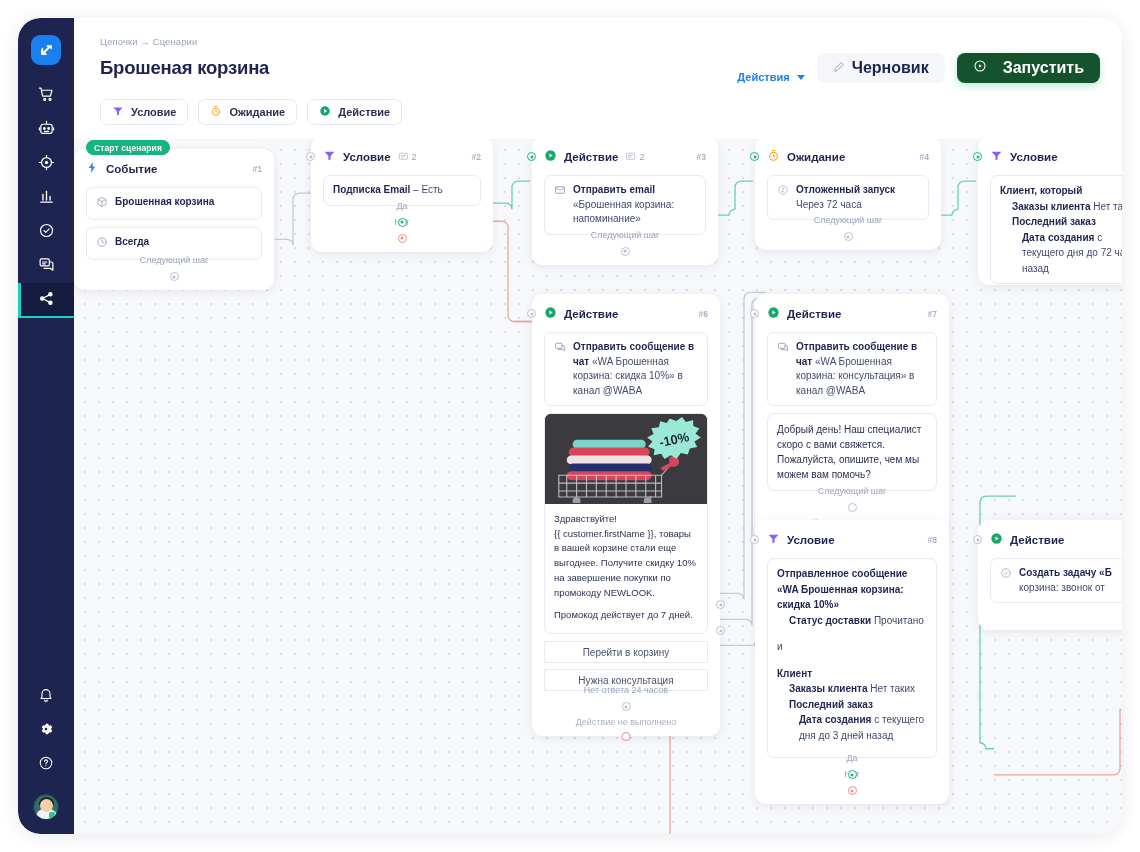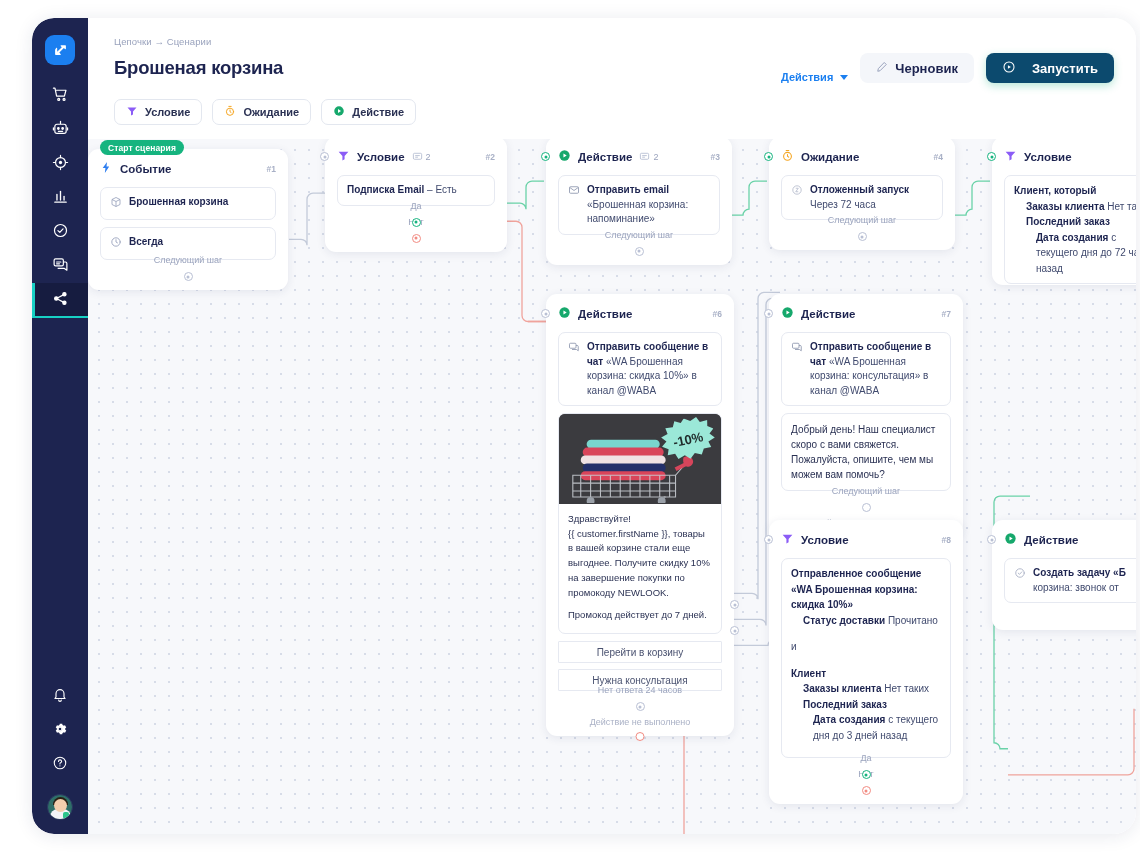--- a/index.html
+++ b/index.html
@@ -6,21 +6,21 @@
   html, body {
     width: 1140px; height: 852px;
     background: #ffffff;
     font-family: "Liberation Sans", sans-serif;
     overflow: hidden;
   }
 
   
   #app {
     position: absolute;
-    left: 32px; top: 18px;
+    left: 18px; top: 18px;
     width: 1104px; height: 816px;
     background: #ffffff;
     border-radius: 22px;
     overflow: hidden;
     box-shadow: 0 2px 18px rgba(30,40,90,.10);
     display: flex;
   }
 
   
   #sidebar {
@@ -76,25 +76,25 @@
   .title-row { display: flex; align-items: center; margin-top: 6px; }
   .page-title { font-size: 18.5px; font-weight: bold; color: #1d2450;
                 letter-spacing: -.2px; }
   .top-actions { margin-left: auto; display: flex; align-items: flex-end; gap: 12px; }
   .actions-link { font-size: 11px; font-weight: bold; color: #1b7ff0; cursor: pointer;
                   display:flex; align-items:center; gap:7px; }
   .caret { width: 0; height: 0; border-left: 4px solid transparent;
            border-right: 4px solid transparent; border-top: 5px solid #1b7ff0; }
   .btn {
     display: flex; align-items: center; gap: 7px; cursor: pointer;
-    border-radius: 8px; font-size: 13px; font-weight: bold;
+    border-radius: 8px; font-size: 16px; font-weight: bold;
     padding: 0 16px; height: 30px;
   }
   .btn-draft { background:#f4f6fa; color:#1d2450; }
-  .btn-run   { background:#0c4a6e; color:#ffffff;
+  .btn-run   { background:#14532d; color:#ffffff;
                box-shadow: 0 3px 9px rgba(22,180,127,.30); gap: 16px; }
 
   
   #toolbar { display: flex; gap: 10px; padding: 16px 26px 14px 26px; flex:0 0 auto; }
   .chip {
     display:flex; align-items:center; gap:7px; cursor:pointer;
     height: 26px; padding: 0 11px; border: 1px solid #e3e7ef;
     border-radius: 7px; background:#fff; font-size: 11px;
     font-weight: bold; color: #2a3153;
   }

